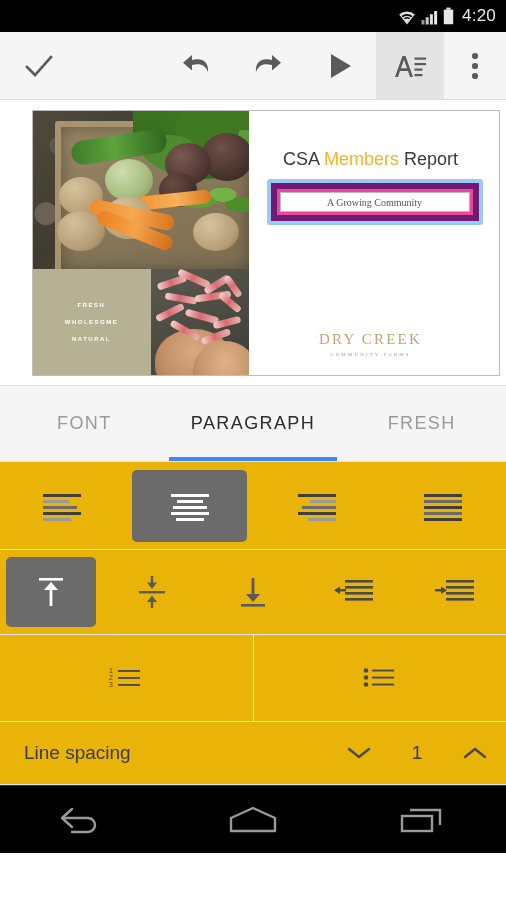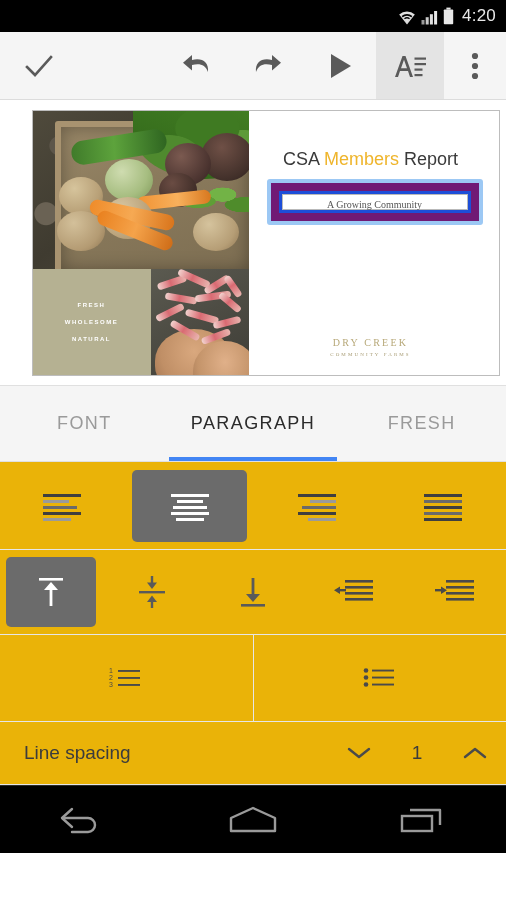--- a/index.html
+++ b/index.html
@@ -157,35 +157,35 @@
     text-align: center; font-size: 18px; color: #3a3a3a; white-space: nowrap;
   }
   .slide-title .accent { color: #efb52c; }
   .subtitle-sel {
     position: absolute; top: 68px; left: 18px; right: 16px; height: 46px;
     border: 4px solid #9cc8f4; border-radius: 3px; background: #9cc8f4;
     padding: 0;
   }
   .subtitle-sel-inner {
     position: absolute; inset: 0;
-    border: 8px solid #701a75; background: #1d4ed8;
+    border: 6px solid #701a75; background: #ec4899;
   }
   .subtitle-box {
     position: absolute; left: 3px; right: 3px; top: 3px; bottom: 3px;
     border: 1px solid #b9b9b9; background: #ffffff;
     display: flex; justify-content: center; padding-top: 4px;
   }
   .subtitle-text {
     font-family: "Liberation Serif", serif; font-size: 10px; color: #555555;
   }
   .logo-block {
     position: absolute; bottom: 18px; left: 0; right: 6px; text-align: center;
   }
   .logo-main {
-    font-family: "Liberation Serif", serif; font-size: 10px; color: #b7a878;
+    font-family: "Liberation Serif", serif; font-size: 15px; color: #b7a878;
     letter-spacing: 2.2px;
   }
   .logo-sub {
     font-family: "Liberation Serif", serif; font-size: 5px; color: #a89c74;
     letter-spacing: 2.1px; margin-top: 4px;
   }
 
   
   .tabs {
     flex: 0 0 76px; background: #f5f5f5; display: flex;

